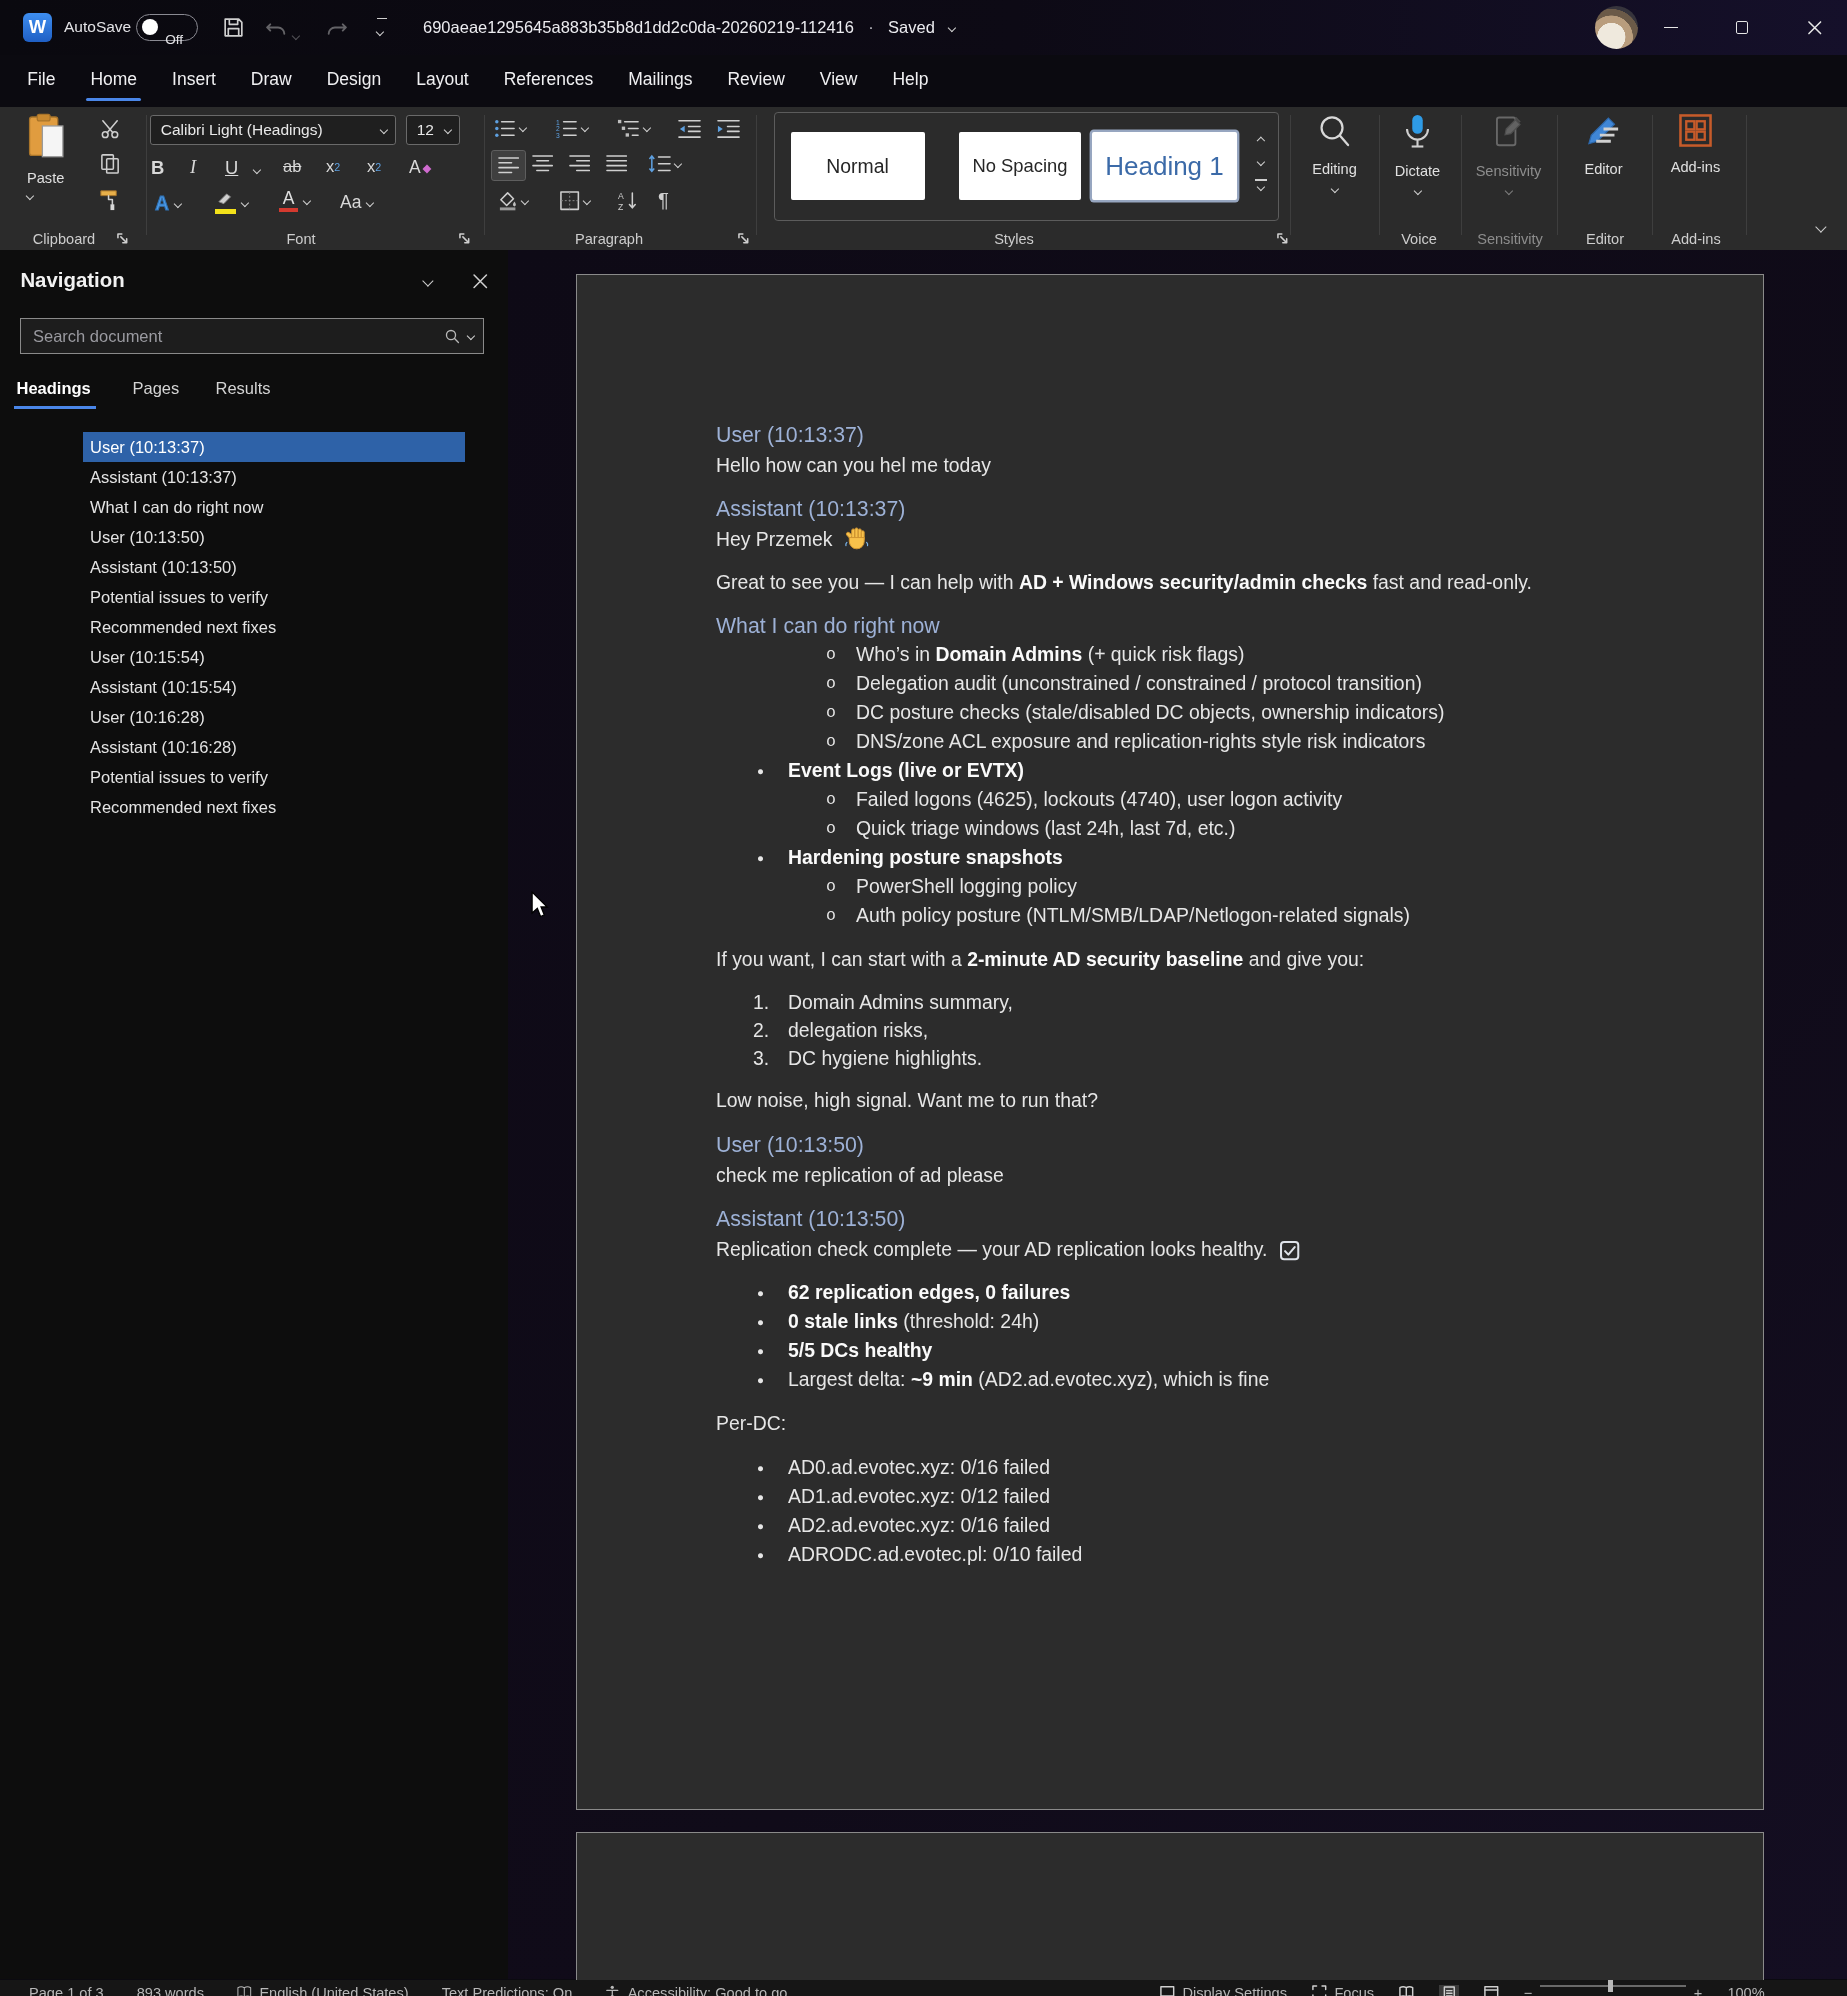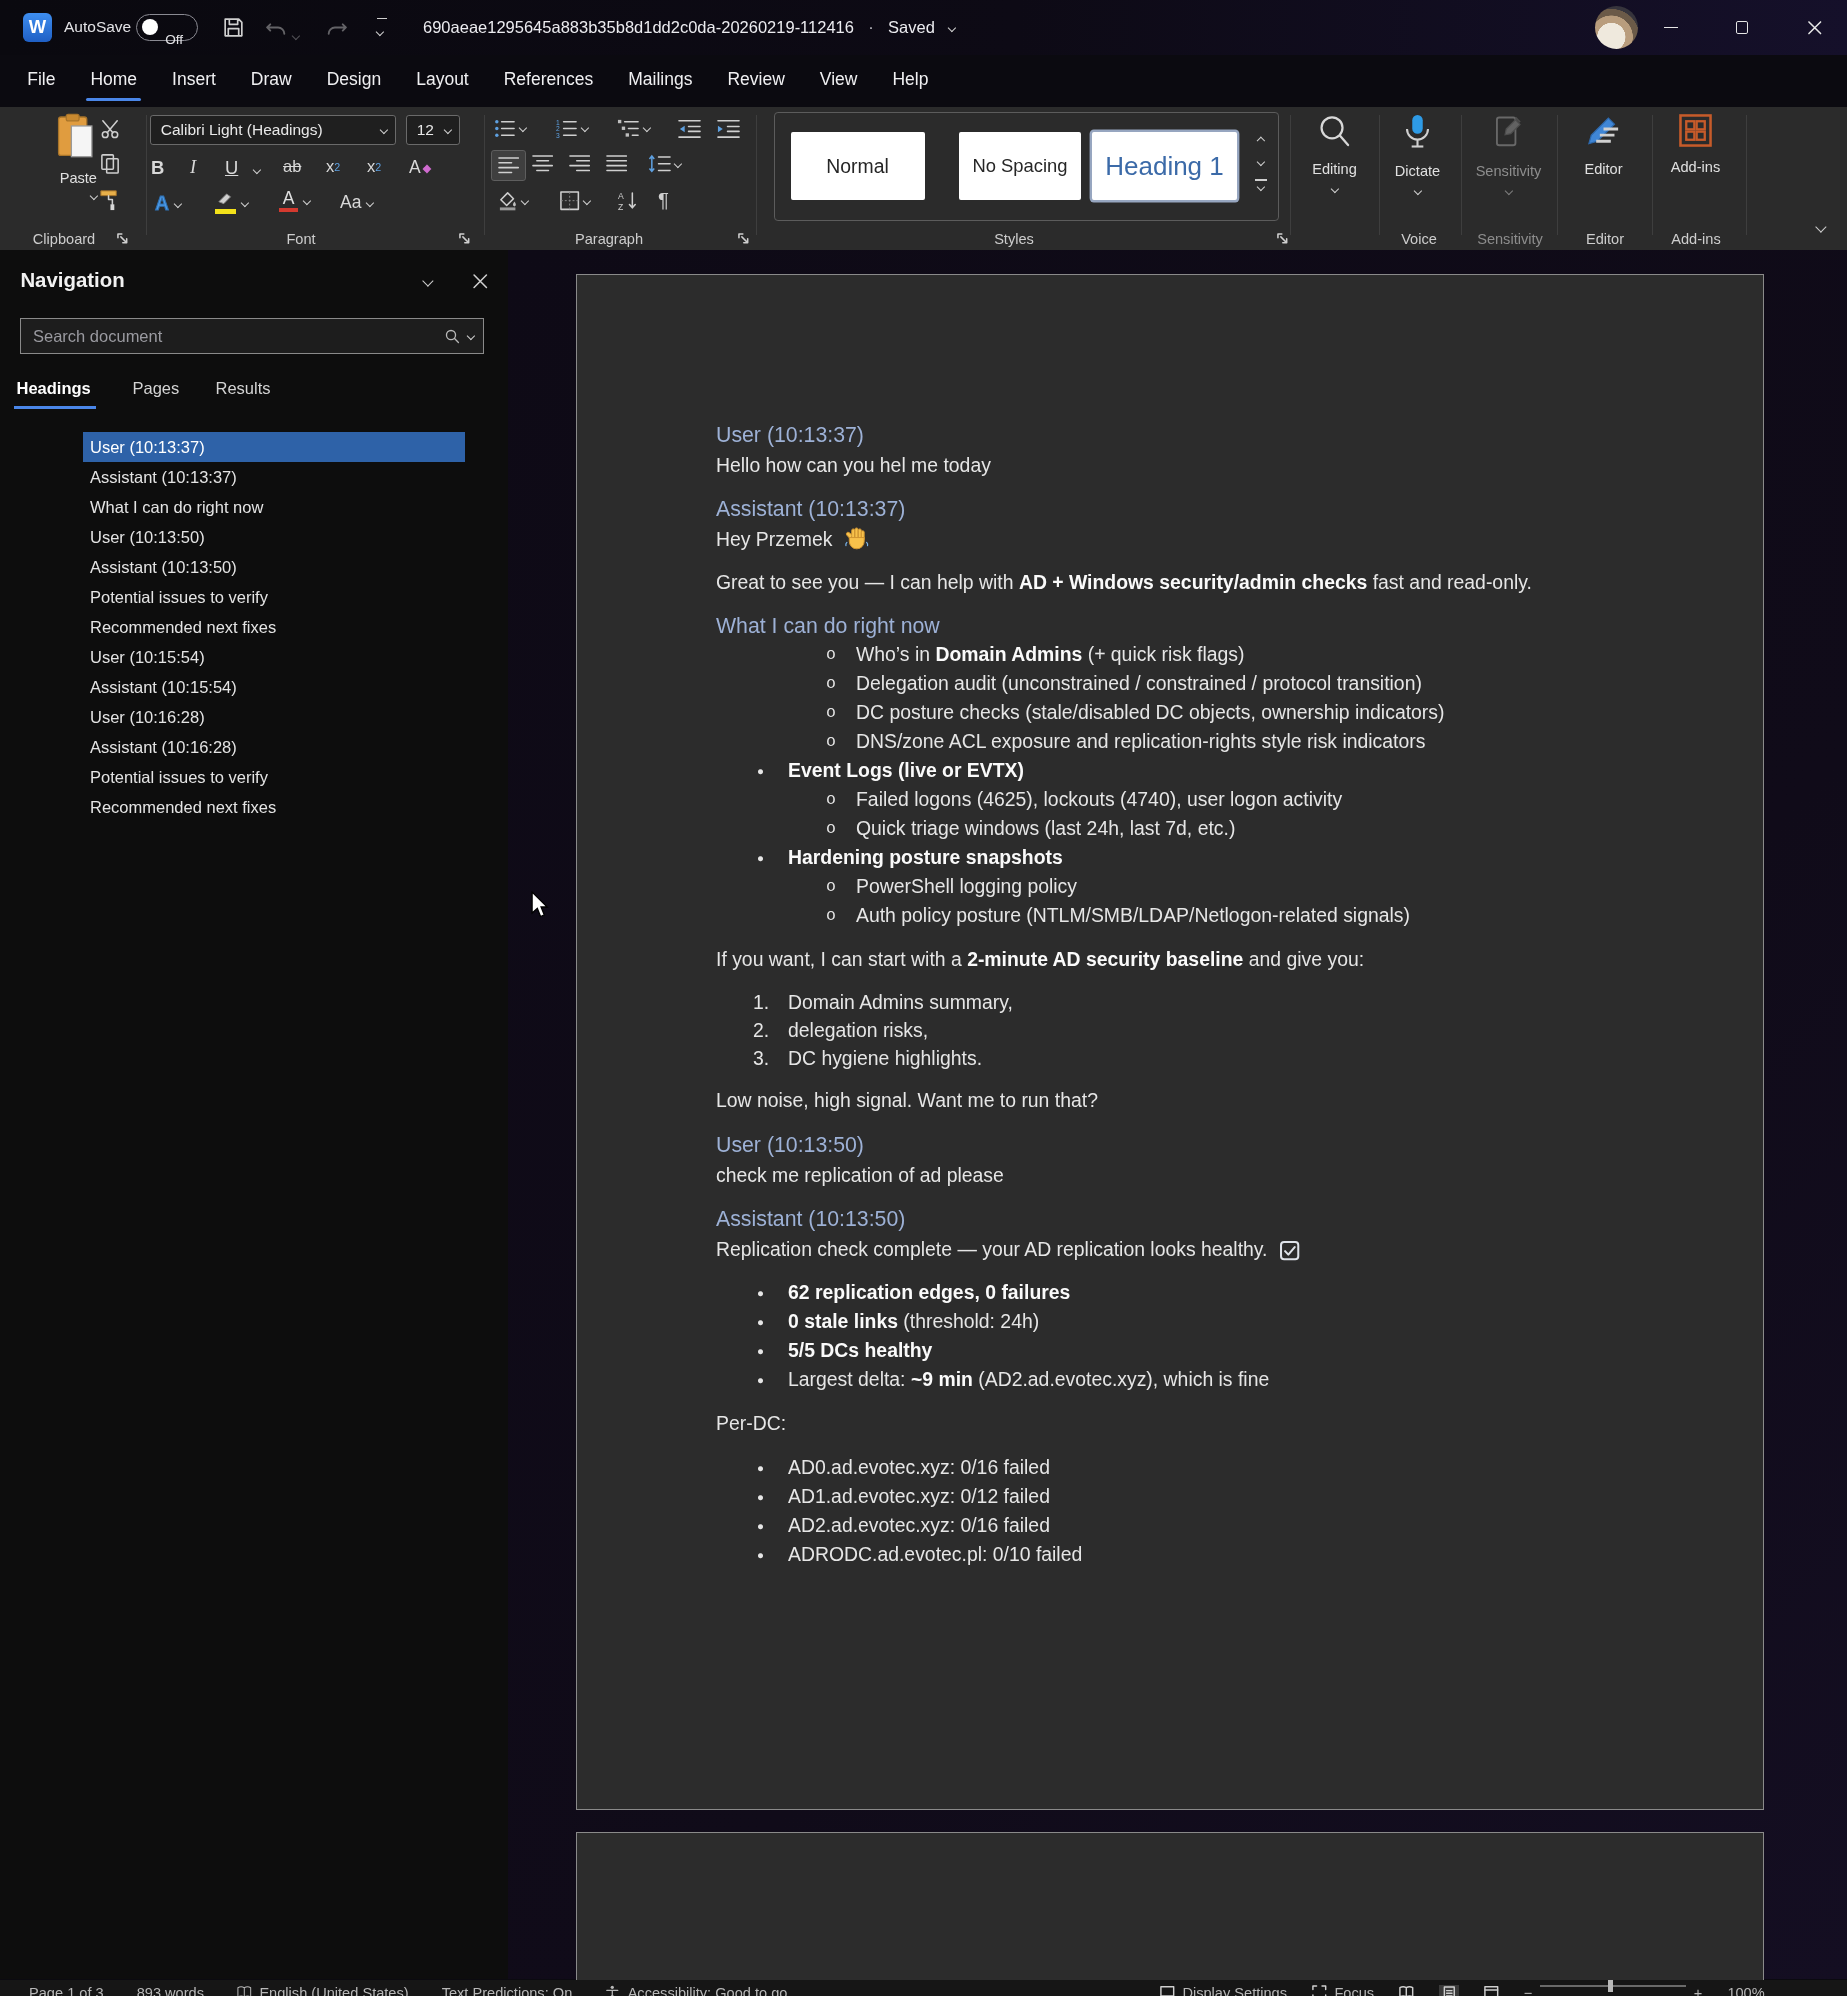--- a/index.html
+++ b/index.html
@@ -53,21 +53,21 @@
   #btn-share .chev { border-color:#fff; }
 
   
   #ribbon { position:absolute; left:0; top:107px; width:1848px; height:144px; background:#2b2b2b; border-bottom:1px solid #151515; }
   .vsep { position:absolute; top:7.8px; height:120px; width:1px; background:#3e3e3e; }
   .grp-label { position:absolute; top:124px; font-size:14.6px; color:#cdcdcd; transform:translateX(-50%); white-space:nowrap; }
   .launcher { position:absolute; top:125px; }
   .ic-st { stroke:#cfcfcf; fill:none; stroke-width:1.6; stroke-linecap:round; stroke-linejoin:round; }
   .ribbon-txtbtn { color:#d8d8d8; font-size:18.4px; }
 
-  #paste-btn { position:absolute; left:27px; top:5.8px; width:70px; height:115px; text-align:right; }
+  #paste-btn { position:absolute; left:27px; top:5.8px; width:70px; height:115px; text-align:left; }
   #paste-label { font-size:14.6px; color:#e0e0e0; margin-top:3.9px; }
   #combo-font { position:absolute; left:150px; top:7.8px; width:246px; height:30px; background:#1f1f1f; border:1px solid #6a6a6a;
     border-radius:2.9px; display:flex; align-items:center; font-size:15.5px; color:#e8e8e8; padding-left:9.7px; }
   #combo-size { position:absolute; left:406px; top:7.8px; width:54px; height:30px; background:#1f1f1f; border:1px solid #6a6a6a;
     border-radius:2.9px; display:flex; align-items:center; font-size:15.5px; color:#e8e8e8; padding-left:9.7px; }
   .combo-chev { margin-left:auto; margin-right:7.8px; }
   .rbtn { position:absolute; display:flex; align-items:center; justify-content:center; }
   .bigbtn { position:absolute; top:4.9px; width:83px; height:116px; text-align:center; }
   .bigbtn .lbl { font-size:14.6px; color:#e0e0e0; margin-top:5.8px; white-space:nowrap; }
   .bigbtn .chev { margin-top:3.9px; }

